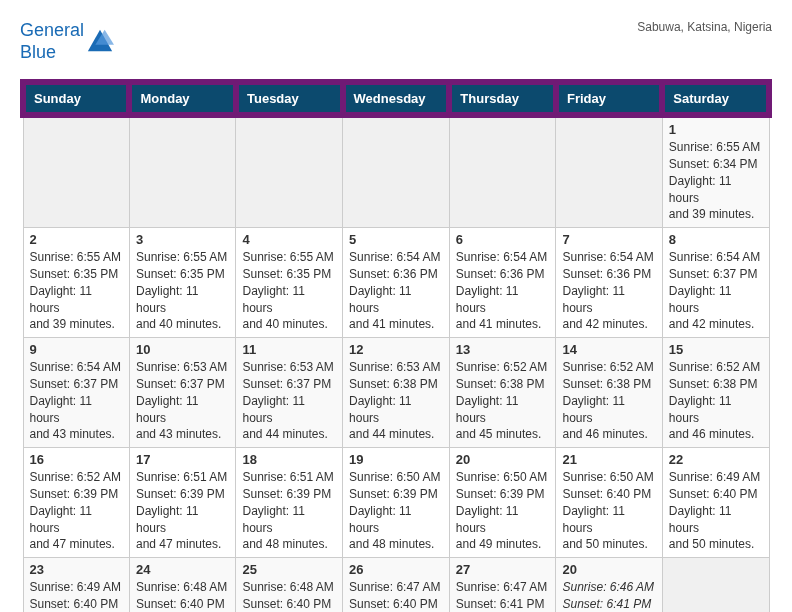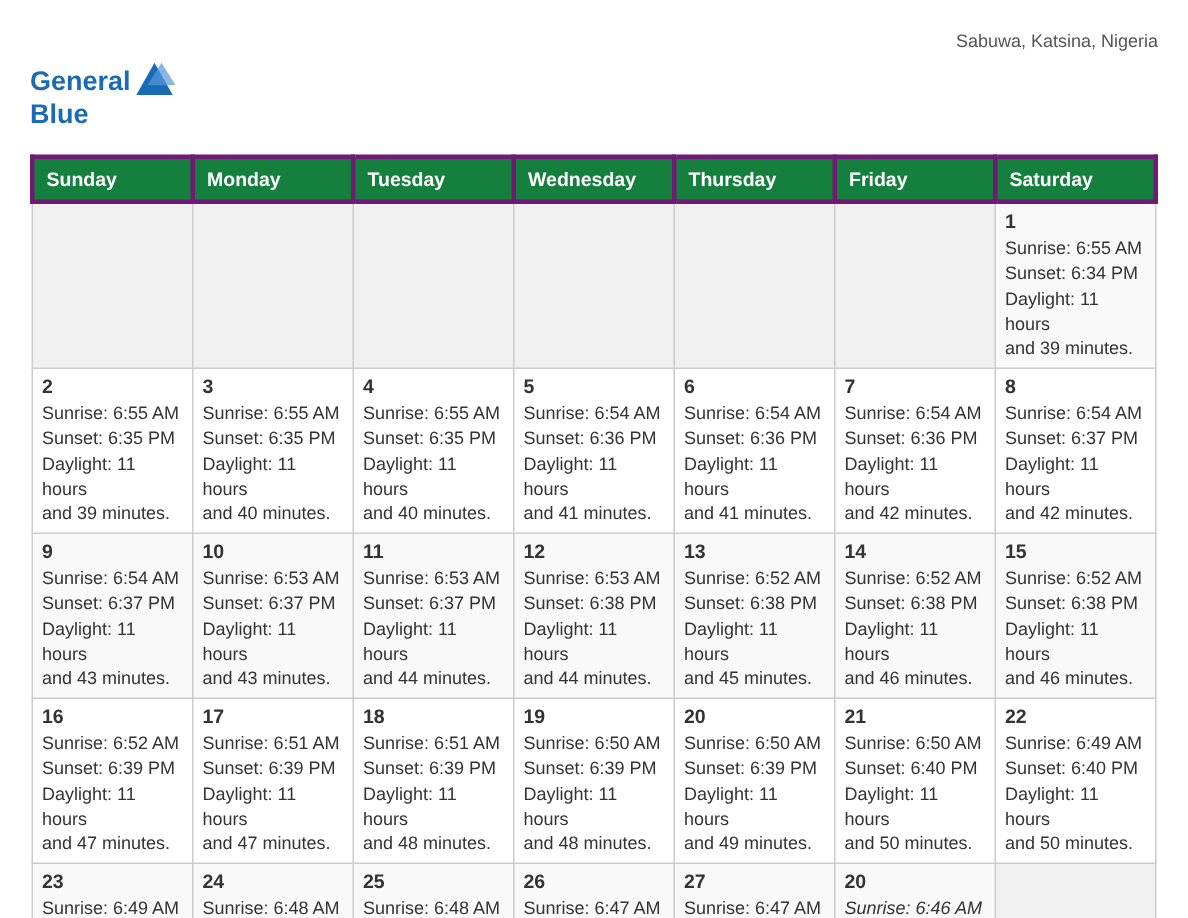--- a/index.html
+++ b/index.html
@@ -15,24 +15,23 @@
       justify-content: space-between;
       align-items: flex-start;
       margin-bottom: 16px;
     }
     .logo {
       display: flex;
       align-items: center;
     }
     .logo-text {
       font-size: 18px;
-      font-weight: bold;
+      font-weight: normal;
       color: #333;
       line-height: 1.2;
-      margin-top: 24px;
     }
     .logo-text span {
       color: #1a6bb5;
     }
     .logo-icon {
       width: 28px;
       height: 28px;
       margin-left: 2px;
     }
     .title-block {
@@ -46,27 +45,27 @@
     .subtitle {
       font-size: 12px;
       color: #555;
     }
     table {
       width: 100%;
       border-collapse: collapse;
       font-size: 11px;
     }
     thead tr th {
-      background-color: #15803d;
+      background-color: #0c4a6e;
       color: #fff;
       text-align: left;
       padding: 6px 8px;
       font-size: 13px;
       font-weight: bold;
-      border: 3px solid #701a75;
+      border: 6px solid #701a75;
     }
     tbody tr td {
       border: 1px solid #ccc;
       vertical-align: top;
       padding: 4px 6px;
       height: 90px;
       width: 107px;
     }
     tbody tr td .day-num {
       font-size: 13px;

